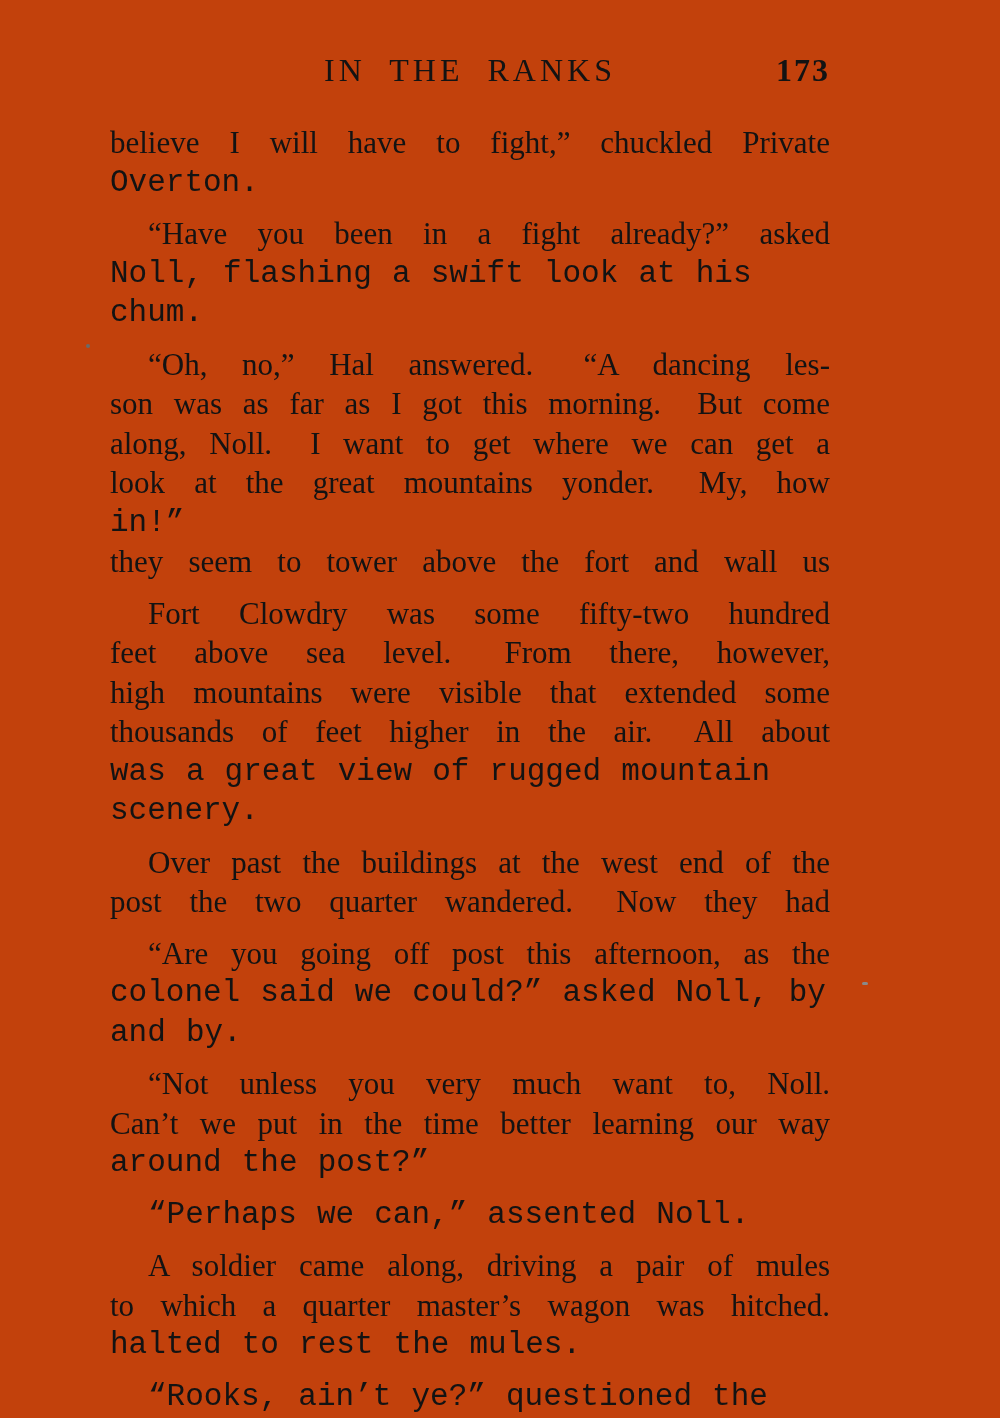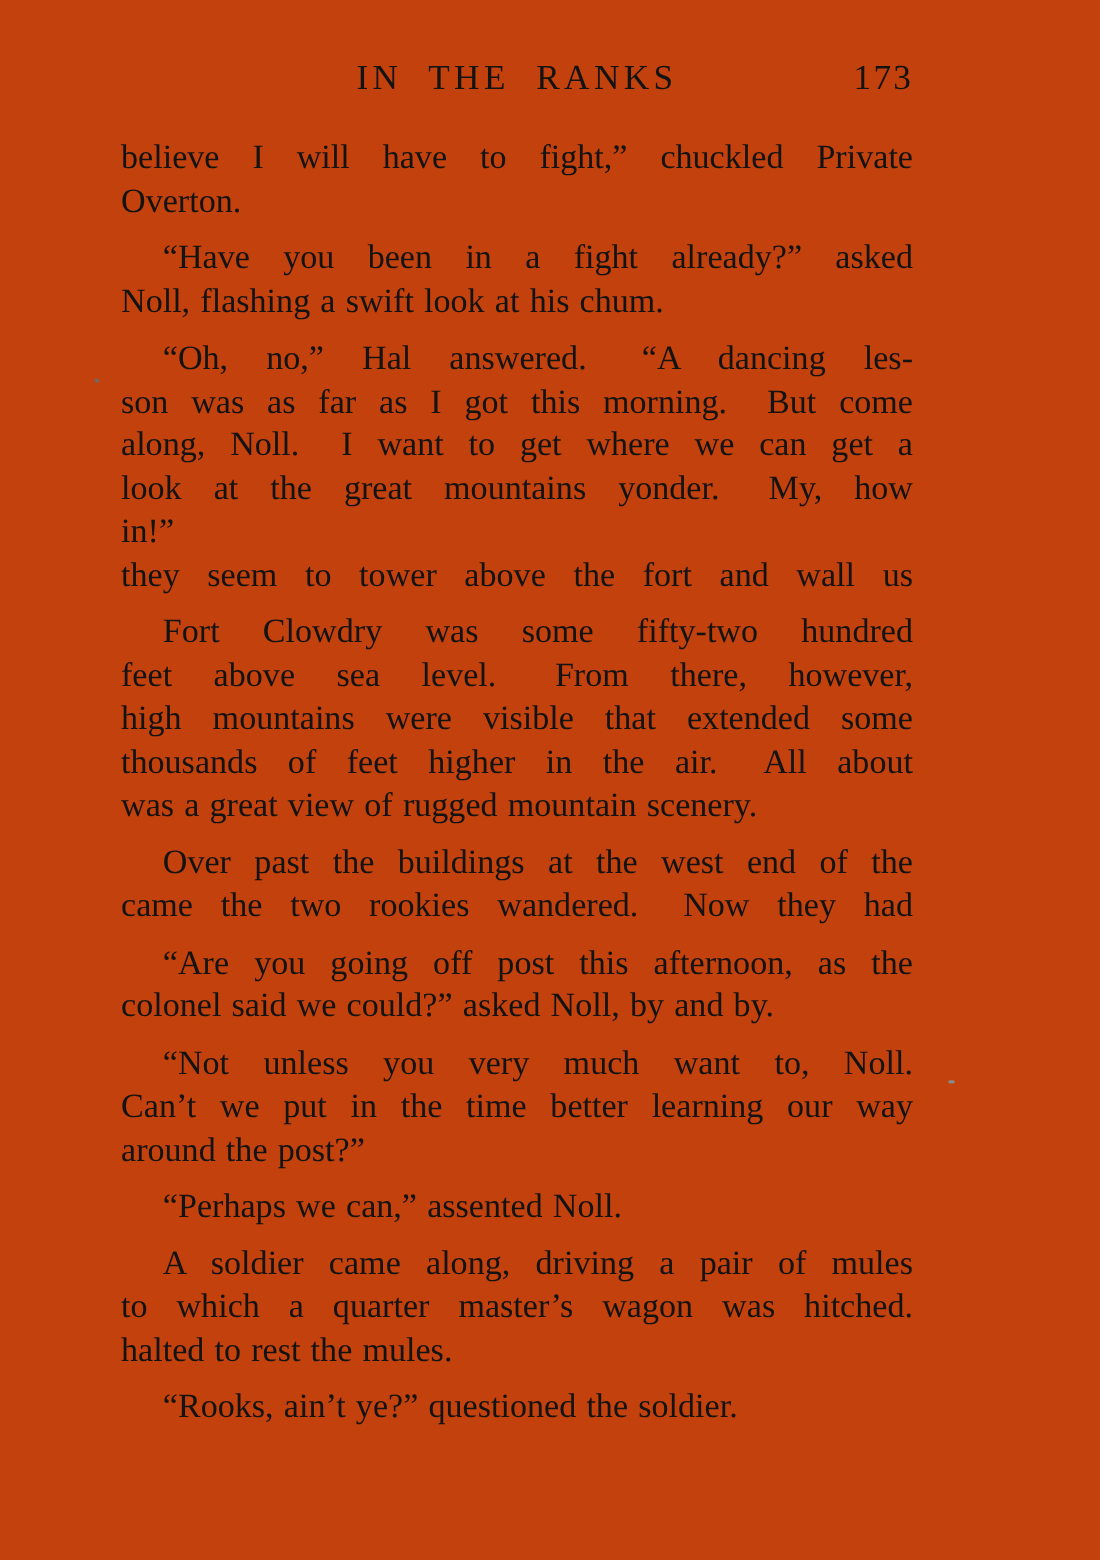--- a/index.html
+++ b/index.html
@@ -32,39 +32,41 @@
     right: 0;
     text-align: center;
     letter-spacing: 4px;
     word-spacing: 12px;
   }
   .page-number {
     position: absolute;
     right: 0;
     top: 0;
     letter-spacing: 2px;
+    font-weight: bold;
   }
   
   .body-text {
     position: absolute;
     top: 123px;
     left: 110px;
     width: 720px;
     font-size: 31px;
     line-height: 39.5px;
     word-spacing: 1.5px;
   }
   .line {
     text-align: justify;
     text-align-last: justify;
     white-space: normal;
   }
   .line.last {
     text-align: left;
     text-align-last: auto;
+    font-family: Liberation Mono, monospace;
   }
   .line.ind {
     text-indent: 38px;
     margin-top: 12px;
   }
   
   .speck {
     position: absolute;
     background: #6a6a6a;
     border-radius: 50%;
@@ -91,21 +93,21 @@
       <div class="line">along, Noll.  I want to get where we can get a</div>
       <div class="line">look at the great mountains yonder.  My, how</div>
       <div class="line last">in!”</div>
       <div class="line">they seem to tower above the fort and wall us</div>
       <div class="line ind">Fort Clowdry was some fifty-two hundred</div>
       <div class="line">feet above sea level.  From there, however,</div>
       <div class="line">high mountains were visible that extended some</div>
       <div class="line">thousands of feet higher in the air.  All about</div>
       <div class="line last">was a great view of rugged mountain scenery.</div>
       <div class="line ind">Over past the buildings at the west end of the</div>
-      <div class="line">came the two rookies wandered.  Now they had</div>
+      <div class="line">post the two quarter wandered.  Now they had</div>
       <div class="line ind">“Are you going off post this afternoon, as the</div>
       <div class="line last">colonel said we could?” asked Noll, by and by.</div>
       <div class="line ind">“Not unless you very much want to, Noll.</div>
       <div class="line">Can’t we put in the time better learning our way</div>
       <div class="line last">around the post?”</div>
       <div class="line last ind">“Perhaps we can,” assented Noll.</div>
       <div class="line ind">A soldier came along, driving a pair of mules</div>
       <div class="line">to which a quarter master’s wagon was hitched.</div>
       <div class="line last">halted to rest the mules.</div>
       <div class="line last ind">“Rooks, ain’t ye?” questioned the soldier.</div>

